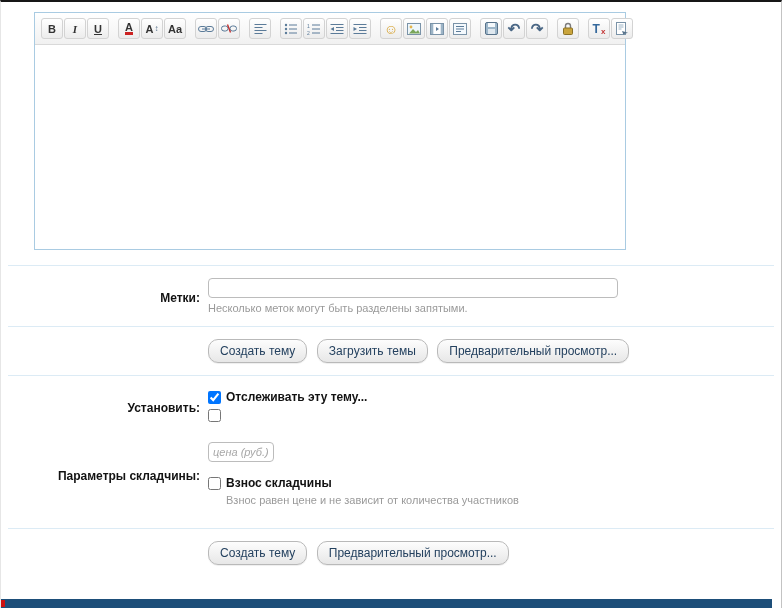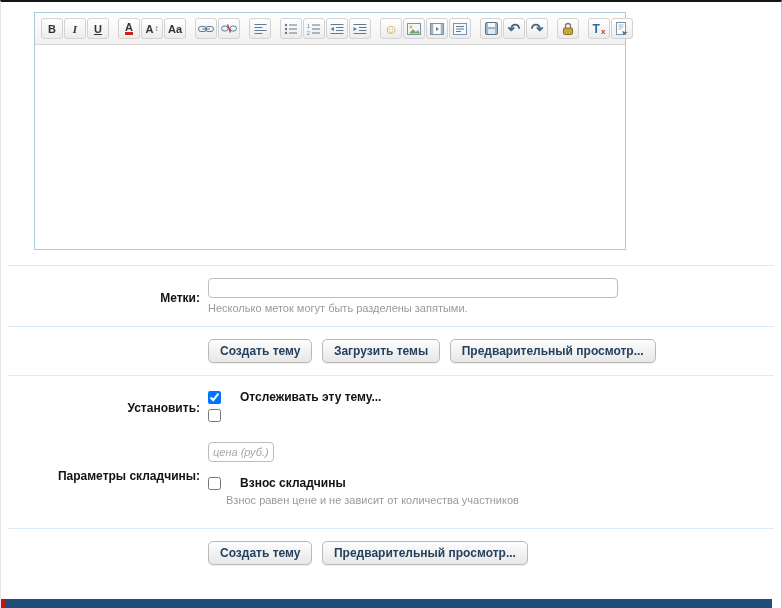--- a/index.html
+++ b/index.html
@@ -56,27 +56,27 @@
   .hint{font-size:11px;color:#9a9a9a;margin-top:4px;}
   .text-input{
     border:1px solid #bcbcbc;border-radius:4px;height:20px;
     font-size:12px;padding:1px 4px;box-sizing:border-box;color:#333;
     font-family:"Liberation Sans",sans-serif;
   }
   .tags-input{width:410px;}
   .price-input{width:66px;color:#888;}
   .price-input::placeholder{color:#a8a8a8;font-style:italic;font-size:11px;}
   .btn{
-    display:inline-block;border:1px solid #b9b9b9;border-radius:5px;
+    display:inline-block;border:1px solid #b9b9b9;border-radius:10px;
     background:linear-gradient(#fdfdfd,#e7e7e7);
     padding:4px 11px;font-size:12px;color:#24415f;cursor:pointer;
     font-family:"Liberation Sans",sans-serif;
-    box-shadow:0 1px 1px rgba(0,0,0,.07);margin-right:5px;font-weight:bold;
-  }
-  .cb-row{display:flex;align-items:center;gap:19px;}
+    box-shadow:0 1px 1px rgba(0,0,0,.07);margin-right:5px;
+  }
+  .cb-row{display:flex;align-items:center;gap:5px;}
   .cb-row input{margin:0;width:13px;height:13px;}
   .cb-label{font-size:12px;font-weight:bold;color:#121212;}
   .mt4{margin-top:5px;}
   .section{padding:12px 0;}
   
   .bottom-bar{
     position:absolute;left:0;bottom:0;width:771px;height:9px;background:#1d4e79;
   }
   .bottom-accent{position:absolute;left:0;bottom:1px;width:4px;height:7px;background:#cc1111;}
 </style>

